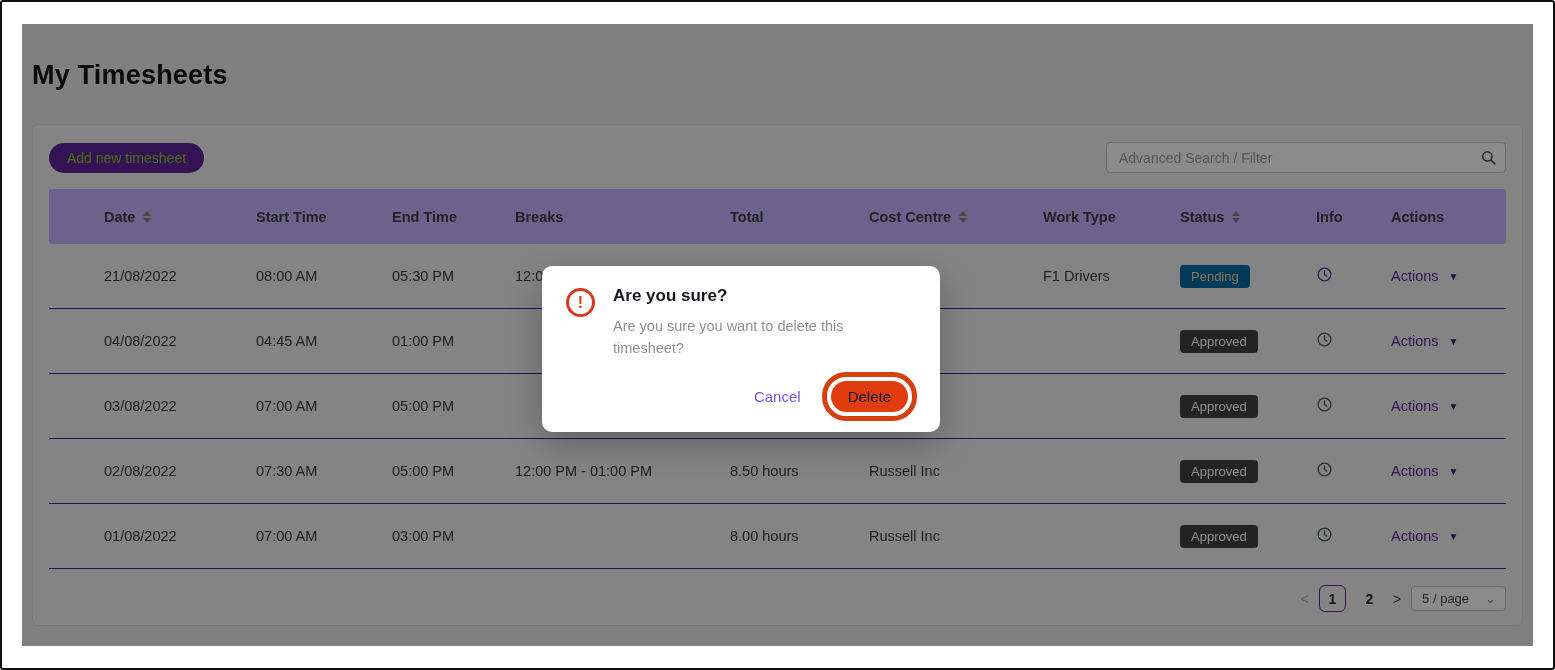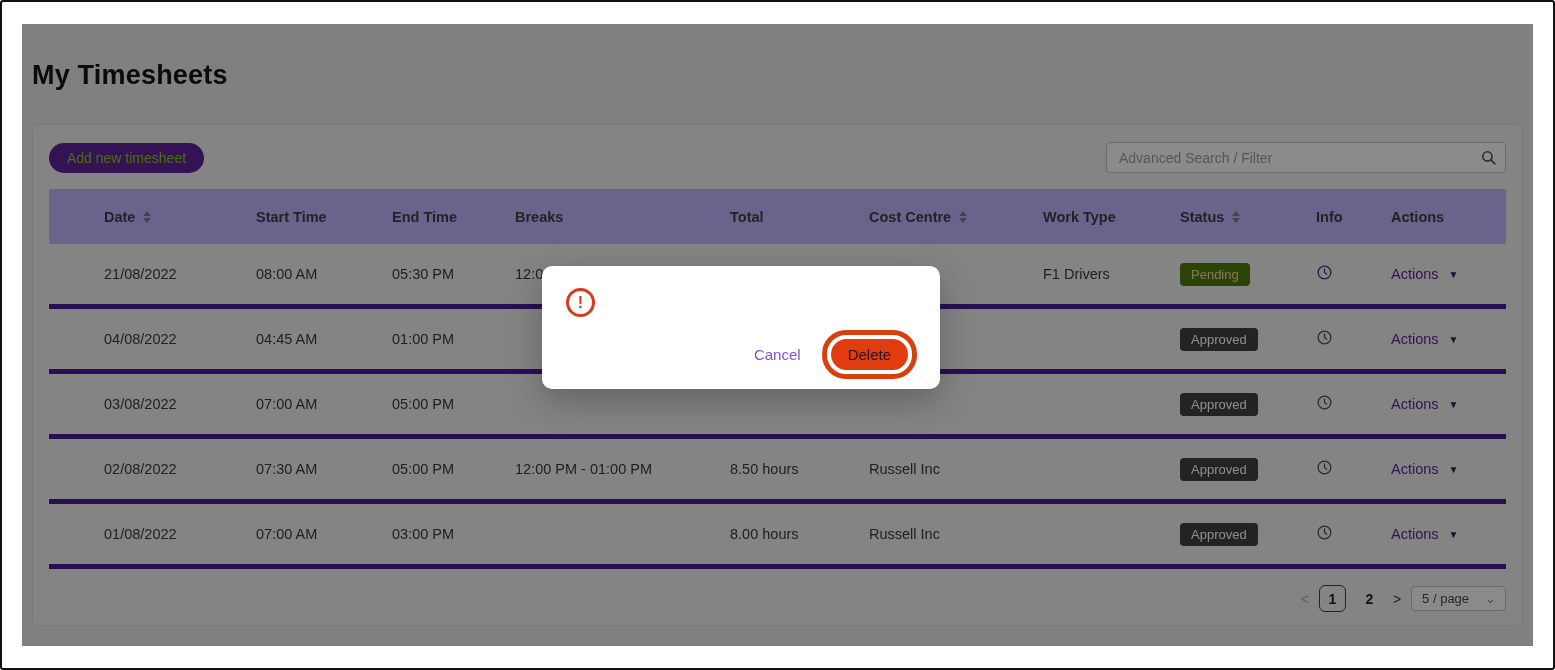--- a/index.html
+++ b/index.html
@@ -22,24 +22,24 @@
 
   .thead, .trow { display:grid; grid-template-columns:152px 136px 123px 215px 139px 174px 137px 136px 75px 1fr; align-items:center; padding:0 16px 0 55px; }
   .thead { height:55px; background:#c4b5fd; margin:0 16px; border-radius:2px; }
   .hcell { display:flex; align-items:center; gap:8px; font-size:14.5px; font-weight:700; color:#3e3e46; }
   .sort { display:flex; flex-direction:column; gap:2px; cursor:pointer; }
   .sort i { display:block; width:0; height:0; border-left:4px solid transparent; border-right:4px solid transparent; }
   .sort .up { border-bottom:5px solid #7d7d85; }
   .sort .down { border-top:5px solid #7d7d85; }
 
   .tbody { margin:0 16px; }
-  .trow { height:65px; border-bottom:5px solid #4c1d95; }
+  .trow { height:65px; border-bottom:1px solid #4c1d95; }
   .cell { font-size:14.5px; color:#3a3a42; }
   .badge { display:inline-block; padding:4px 11px; border-radius:4px; font-size:13px; }
-  .badge.pending { background:#4d7c0f; color:#f4d9a4; }
+  .badge.pending { background:#0369a1; color:#f4d9a4; }
   .badge.approved { background:#404040; color:#ffffff; }
   .clock { display:inline-block; width:17px; height:17px; cursor:pointer; }
   .actions-link { display:inline-flex; align-items:center; gap:10px; color:#5f249c; font-size:14.5px; cursor:pointer; }
   .actions-link .dd { font-style:normal; font-size:10px; color:#3a1f63; }
 
   .pagination { display:flex; justify-content:flex-end; align-items:center; gap:10px; margin-top:16px; padding-right:16px; }
   .pg { font-size:14px; color:#3c3c44; cursor:pointer; }
   .pg.prev { color:#a6a6ac; }
   .page-num { min-width:27px; height:27px; display:flex; align-items:center; justify-content:center; font-weight:700; border-radius:6px; color:#26262c; }
   .page-num.active { border:1.5px solid #5f249c; }
@@ -298,20 +298,24 @@
         </span>
       </div>
 
     </div>
 
     <div class="mask"></div>
 
     <div class="modal">
       <div class="modal-head">
         <span class="warn-icon">!</span>
+        <div>
+          <div class="modal-title">Are you sure?</div>
+          <div class="modal-body">Are you sure you want to delete this timesheet?</div>
+        </div>
       </div>
       <div class="modal-footer">
         <a class="cancel">Cancel</a>
         <span class="delete-wrap">
           <button class="delete-btn">Delete</button>
         </span>
       </div>
     </div>
 
   </div>

